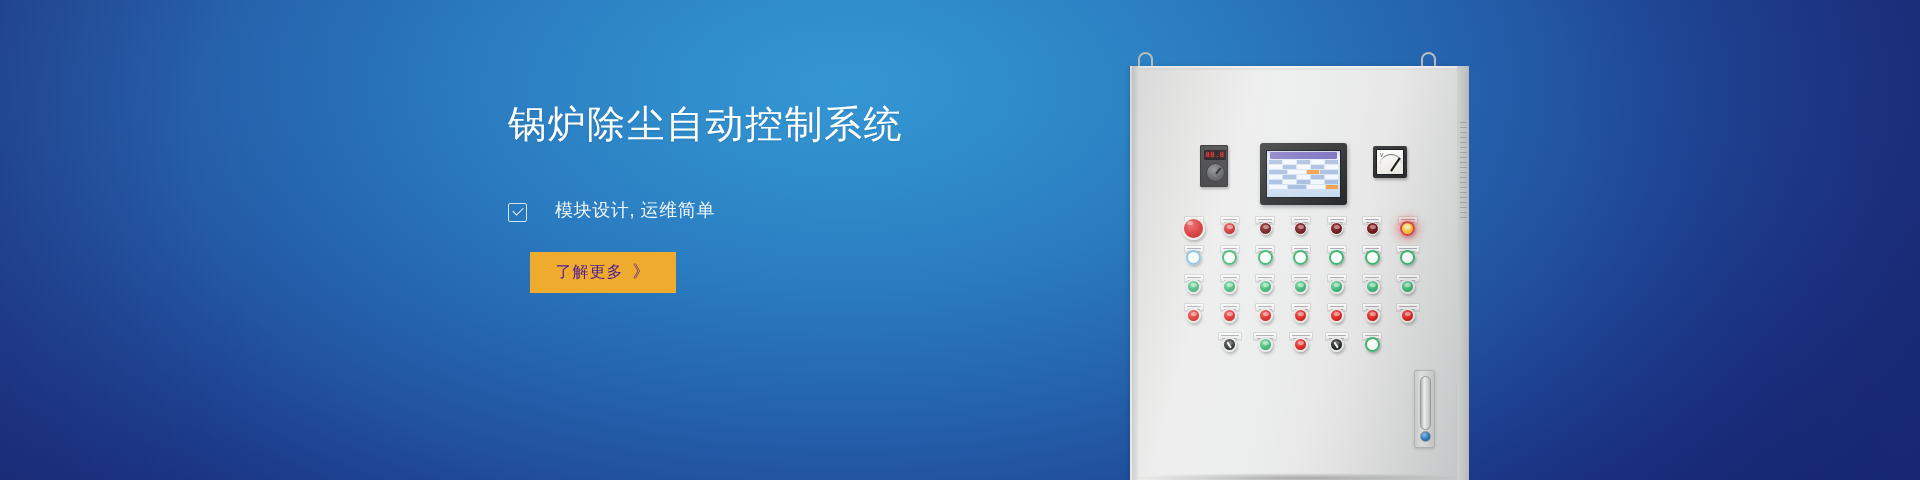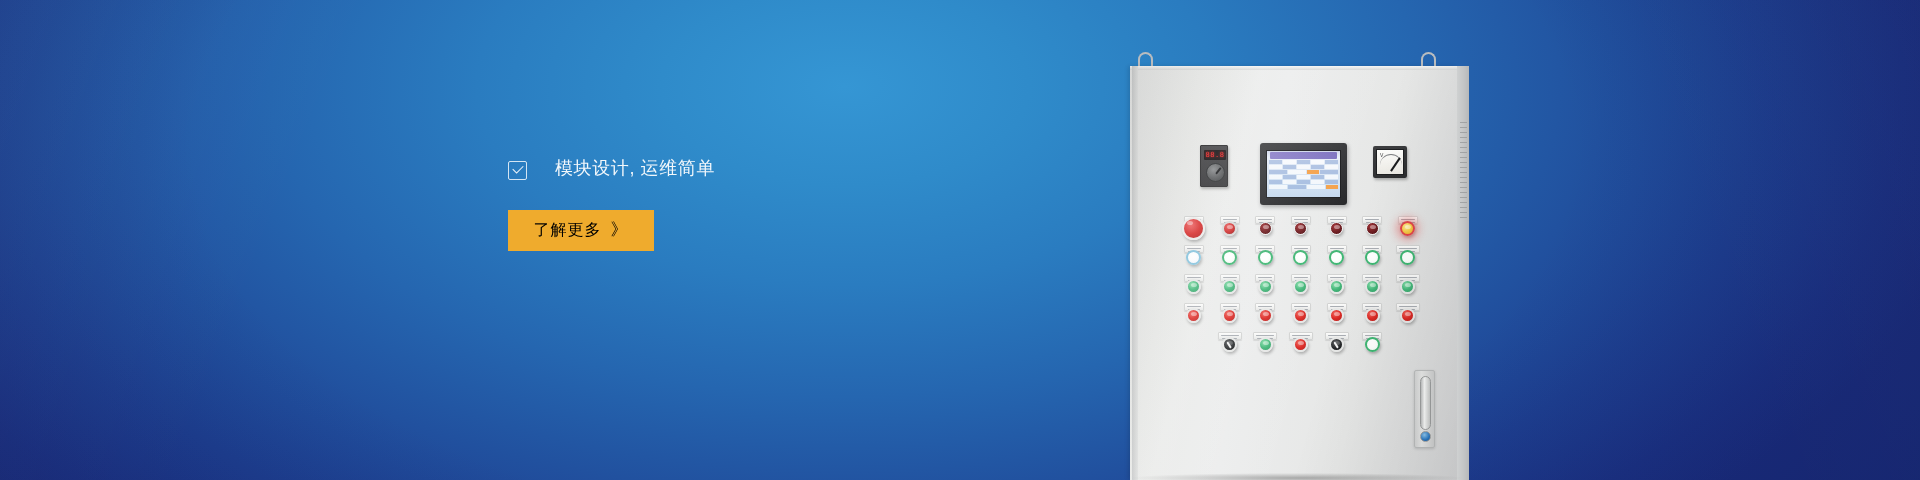--- a/index.html
+++ b/index.html
@@ -82,23 +82,24 @@
     letter-spacing: 0.6px;
     white-space: nowrap;
   }
 
   .cta {
     display: inline-flex;
     align-items: center;
     justify-content: center;
     gap: 9px;
     margin-top: 28px;
+    margin-left: 22px;
     width: 146px; height: 41px;
     background: #efab2d;
-    color: #000000;
+    color: #4c1d95;
     font-size: 16px;
     letter-spacing: 1px;
     border: none;
     cursor: pointer;
     text-decoration: none;
   }
   .cta .chev { font-size: 17px; line-height: 1; transform: translateY(-1px); }
 
   
   .cabinet-wrap {
@@ -362,20 +363,21 @@
 </style>
 </head>
 <body>
 
 <div id="banner">
   <div class="sheen-a"></div>
   <div class="sheen-b"></div>
   <div class="vign"></div>
 
   <div class="copy">
+    <div class="headline">锅炉除尘自动控制系统</div>
 
     <div class="features">
       <div class="feature">
         <span class="chk"></span>
         <span class="feature-label">模块设计, 运维简单</span>
       </div>
     </div>
 
     <a class="cta" href="#">
       <span>了解更多</span>

